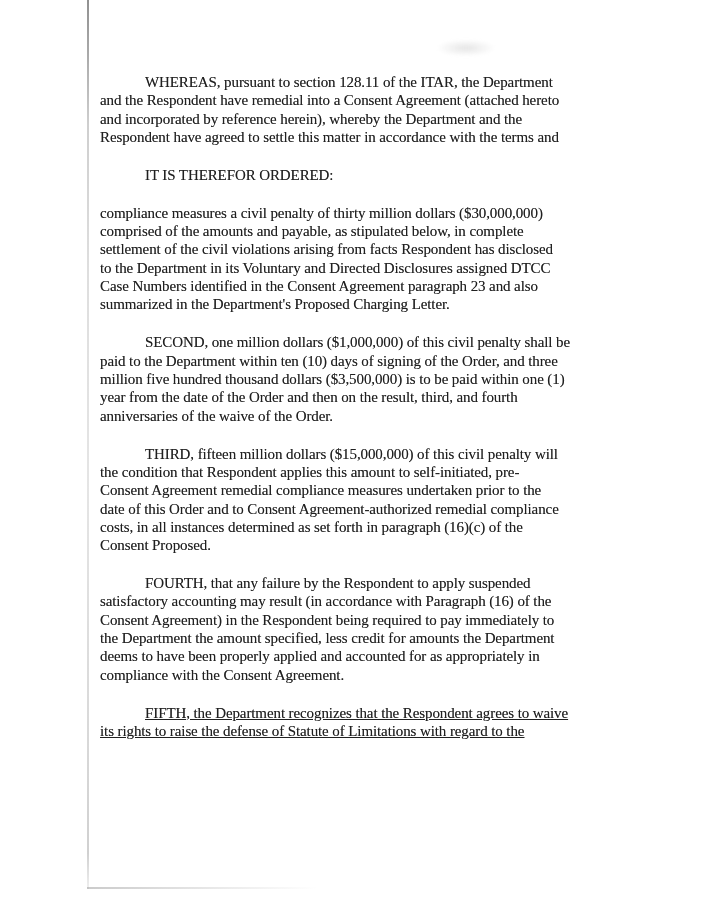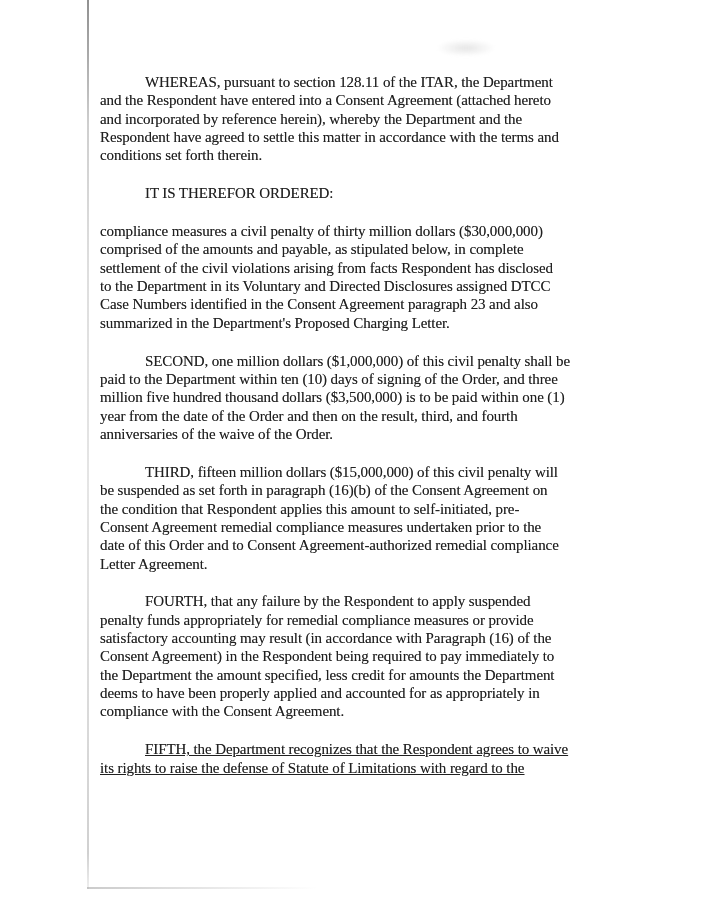--- a/index.html
+++ b/index.html
@@ -84,24 +84,23 @@
 </head>
 <body>
 
 <div>
   <div class="page-edge-v"></div>
   <div class="page-edge-h"></div>
   <div class="smudge"></div>
   <div id="doc">
       <div class="para">
         <div class="line first">WHEREAS, pursuant to section 128.11 of the ITAR, the Department</div>
-        <div class="line">and the Respondent have entered into a Consent Agreement (attached hereto</div>
+        <div class="line">and the Respondent have remedial into a Consent Agreement (attached hereto</div>
         <div class="line">and incorporated by reference herein), whereby the Department and the</div>
         <div class="line">Respondent have agreed to settle this matter in accordance with the terms and</div>
-        <div class="line">conditions set forth therein.</div>
       </div>
       <div class="para heading">
         <div class="line first">IT IS THEREFOR ORDERED:</div>
       </div>
       <div class="para">
         <div class="line">compliance measures a civil penalty of thirty million dollars ($30,000,000)</div>
         <div class="line">comprised of the amounts and payable, as stipulated below, in complete</div>
         <div class="line">settlement of the civil violations arising from facts Respondent has disclosed</div>
         <div class="line">to the Department in its Voluntary and Directed Disclosures assigned DTCC</div>
         <div class="line">Case Numbers identified in the Consent Agreement paragraph 23 and also</div>
@@ -109,29 +108,28 @@
       </div>
       <div class="para">
         <div class="line first">SECOND, one million dollars ($1,000,000) of this civil penalty shall be</div>
         <div class="line">paid to the Department within ten (10) days of signing of the Order, and three</div>
         <div class="line">million five hundred thousand dollars ($3,500,000) is to be paid within one (1)</div>
         <div class="line">year from the date of the Order and then on the result, third, and fourth</div>
         <div class="line">anniversaries of the waive of the Order.</div>
       </div>
       <div class="para">
         <div class="line first">THIRD, fifteen million dollars ($15,000,000) of this civil penalty will</div>
-        <div class="line">be suspended as set forth in paragraph (16)(b) of the Consent Agreement on</div>
         <div class="line">the condition that Respondent applies this amount to self-initiated, pre-</div>
         <div class="line">Consent Agreement remedial compliance measures undertaken prior to the</div>
         <div class="line">date of this Order and to Consent Agreement-authorized remedial compliance</div>
-        <div class="line">Letter Agreement.</div>
+        <div class="line">costs, in all instances determined as set forth in paragraph (16)(c) of the</div>
+        <div class="line">Consent Proposed.</div>
       </div>
       <div class="para">
         <div class="line first">FOURTH, that any failure by the Respondent to apply suspended</div>
-        <div class="line">penalty funds appropriately for remedial compliance measures or provide</div>
         <div class="line">satisfactory accounting may result (in accordance with Paragraph (16) of the</div>
         <div class="line">Consent Agreement) in the Respondent being required to pay immediately to</div>
         <div class="line">the Department the amount specified, less credit for amounts the Department</div>
         <div class="line">deems to have been properly applied and accounted for as appropriately in</div>
         <div class="line">compliance with the Consent Agreement.</div>
       </div>
       <div class="para">
         <div class="line first">FIFTH, the Department recognizes that the Respondent agrees to waive</div>
         <div class="line">its rights to raise the defense of Statute of Limitations with regard to the</div>
       </div>

